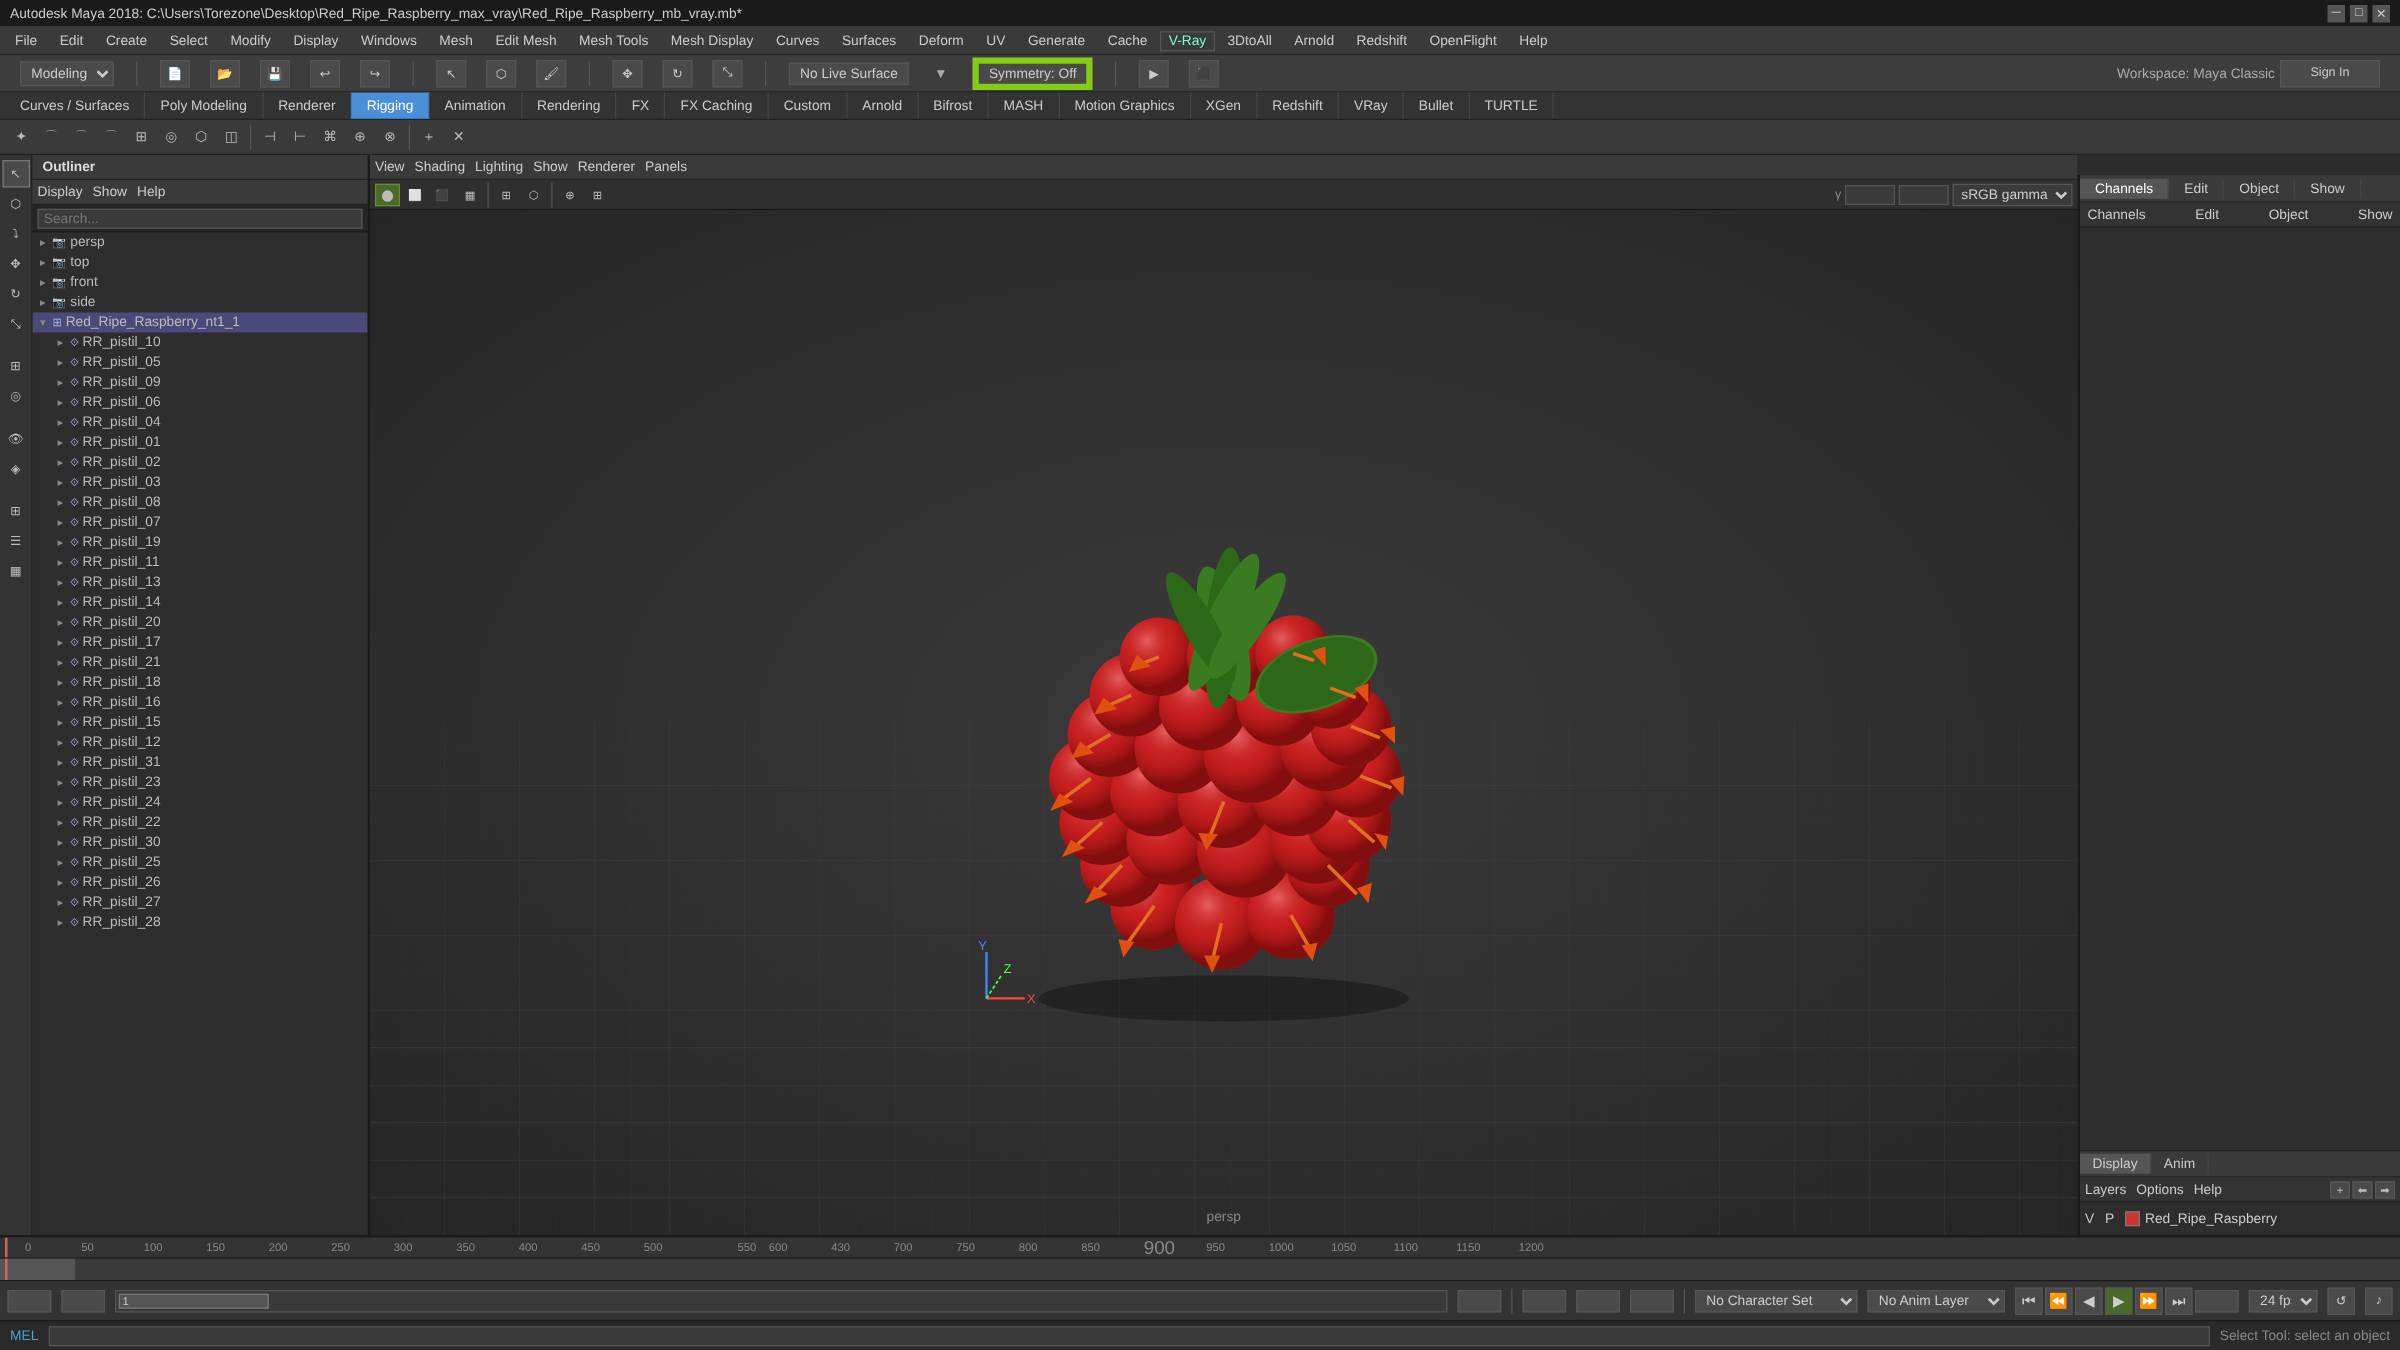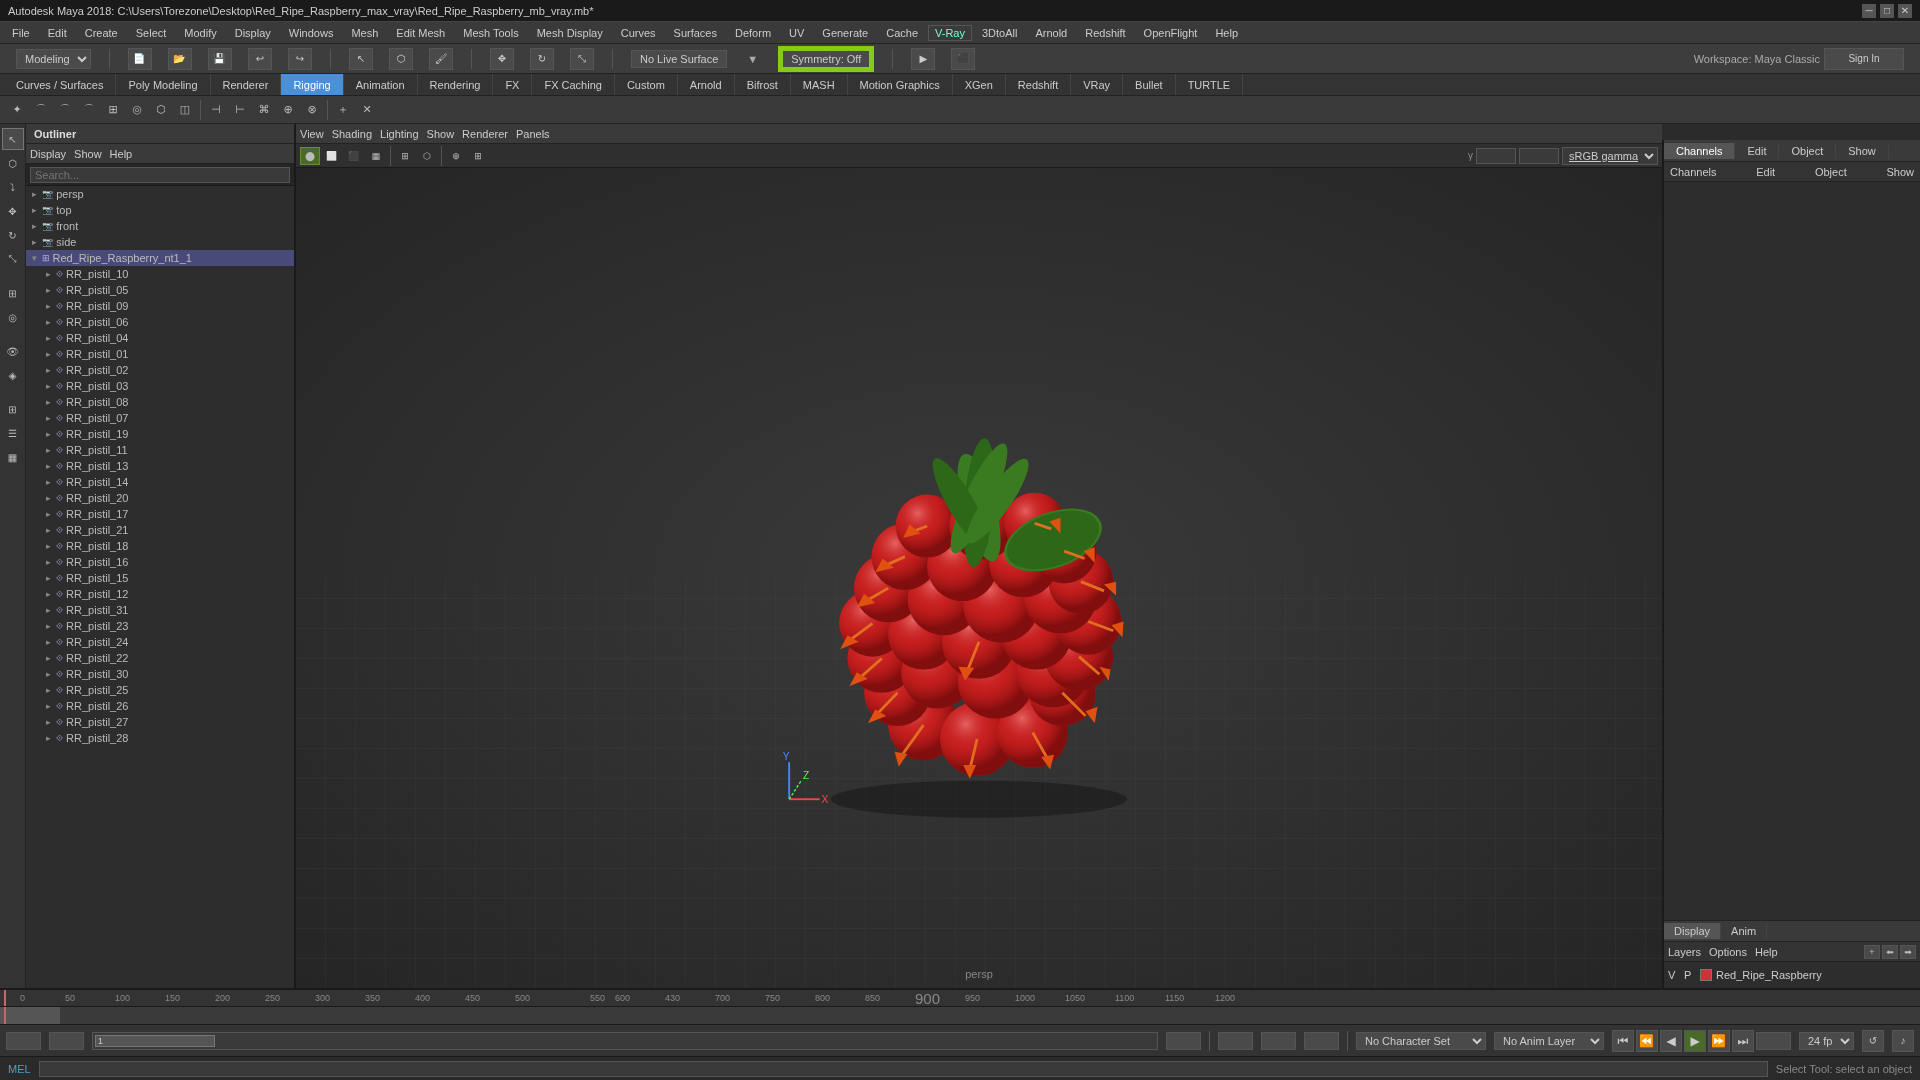--- a/index.html
+++ b/index.html
@@ -535,21 +535,20 @@
       height: 500px;
     }
 
     .vp-gamma-select {
       height: 18px;
       background: #3a3a3a;
       border: 1px solid #555;
       color: #ccc;
       font-size: 11px;
       padding: 0 2px;
-      text-decoration: underline;
     }
     .vp-value-field {
       width: 40px;
       height: 16px;
       background: #3a3a3a;
       border: 1px solid #555;
       color: #ccc;
       font-size: 11px;
       padding: 0 2px;
     }

